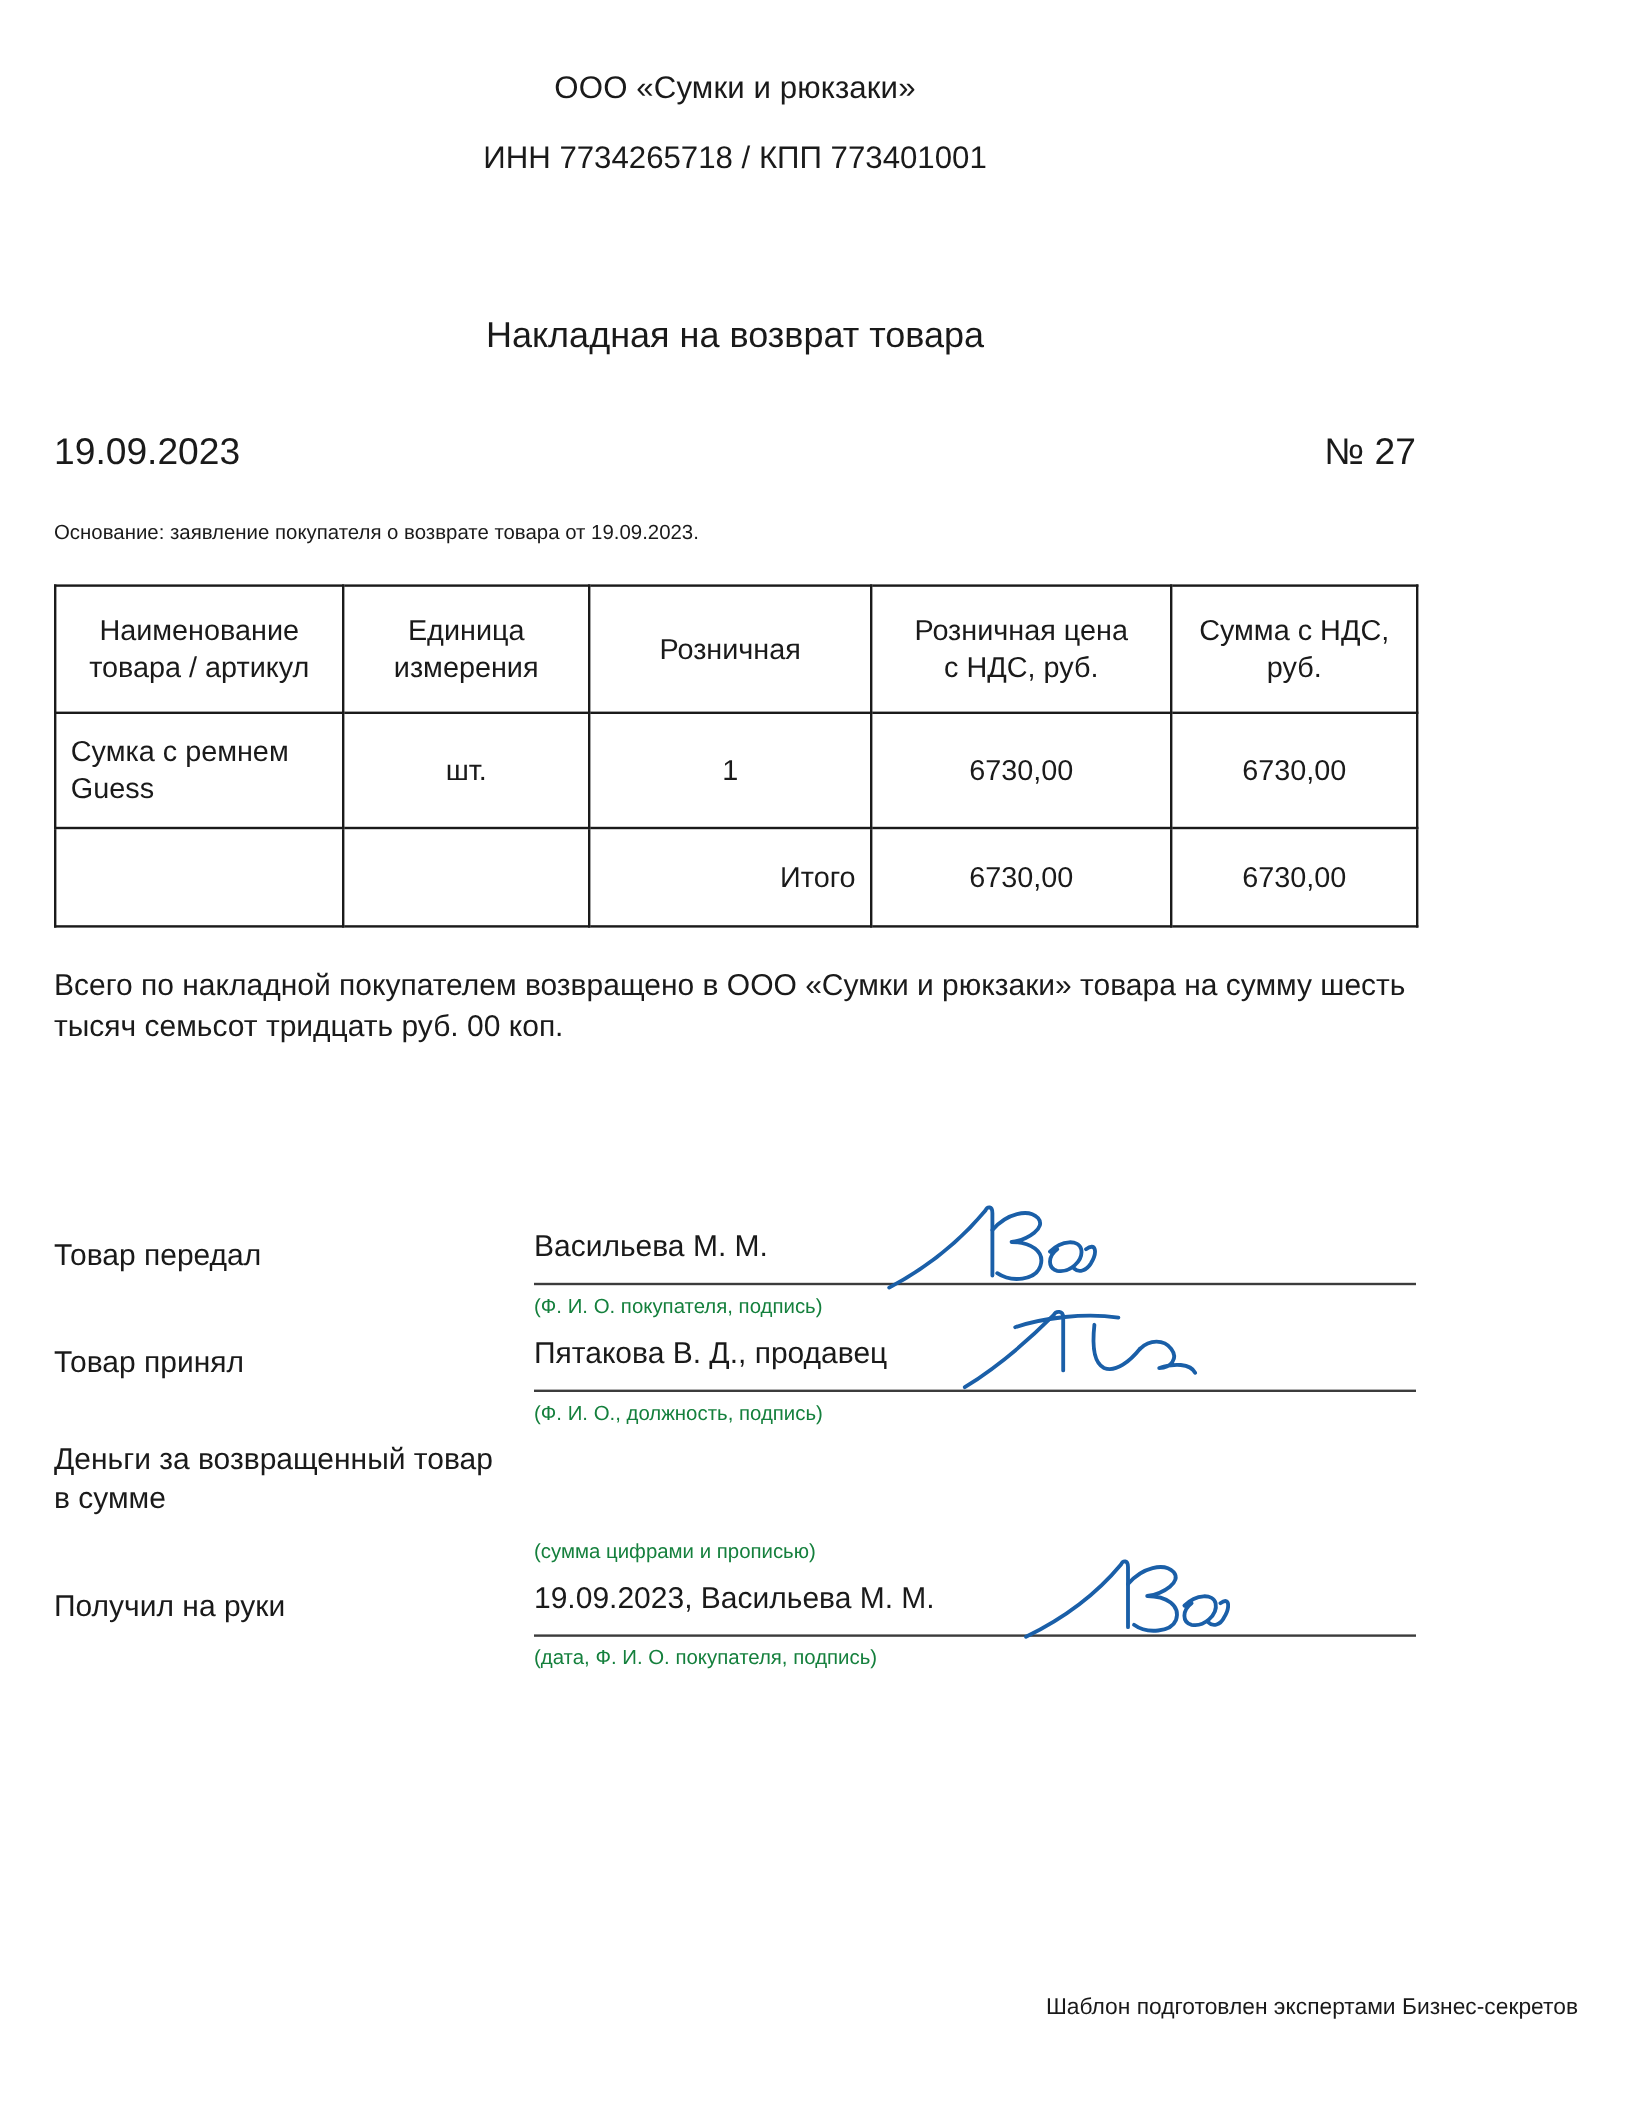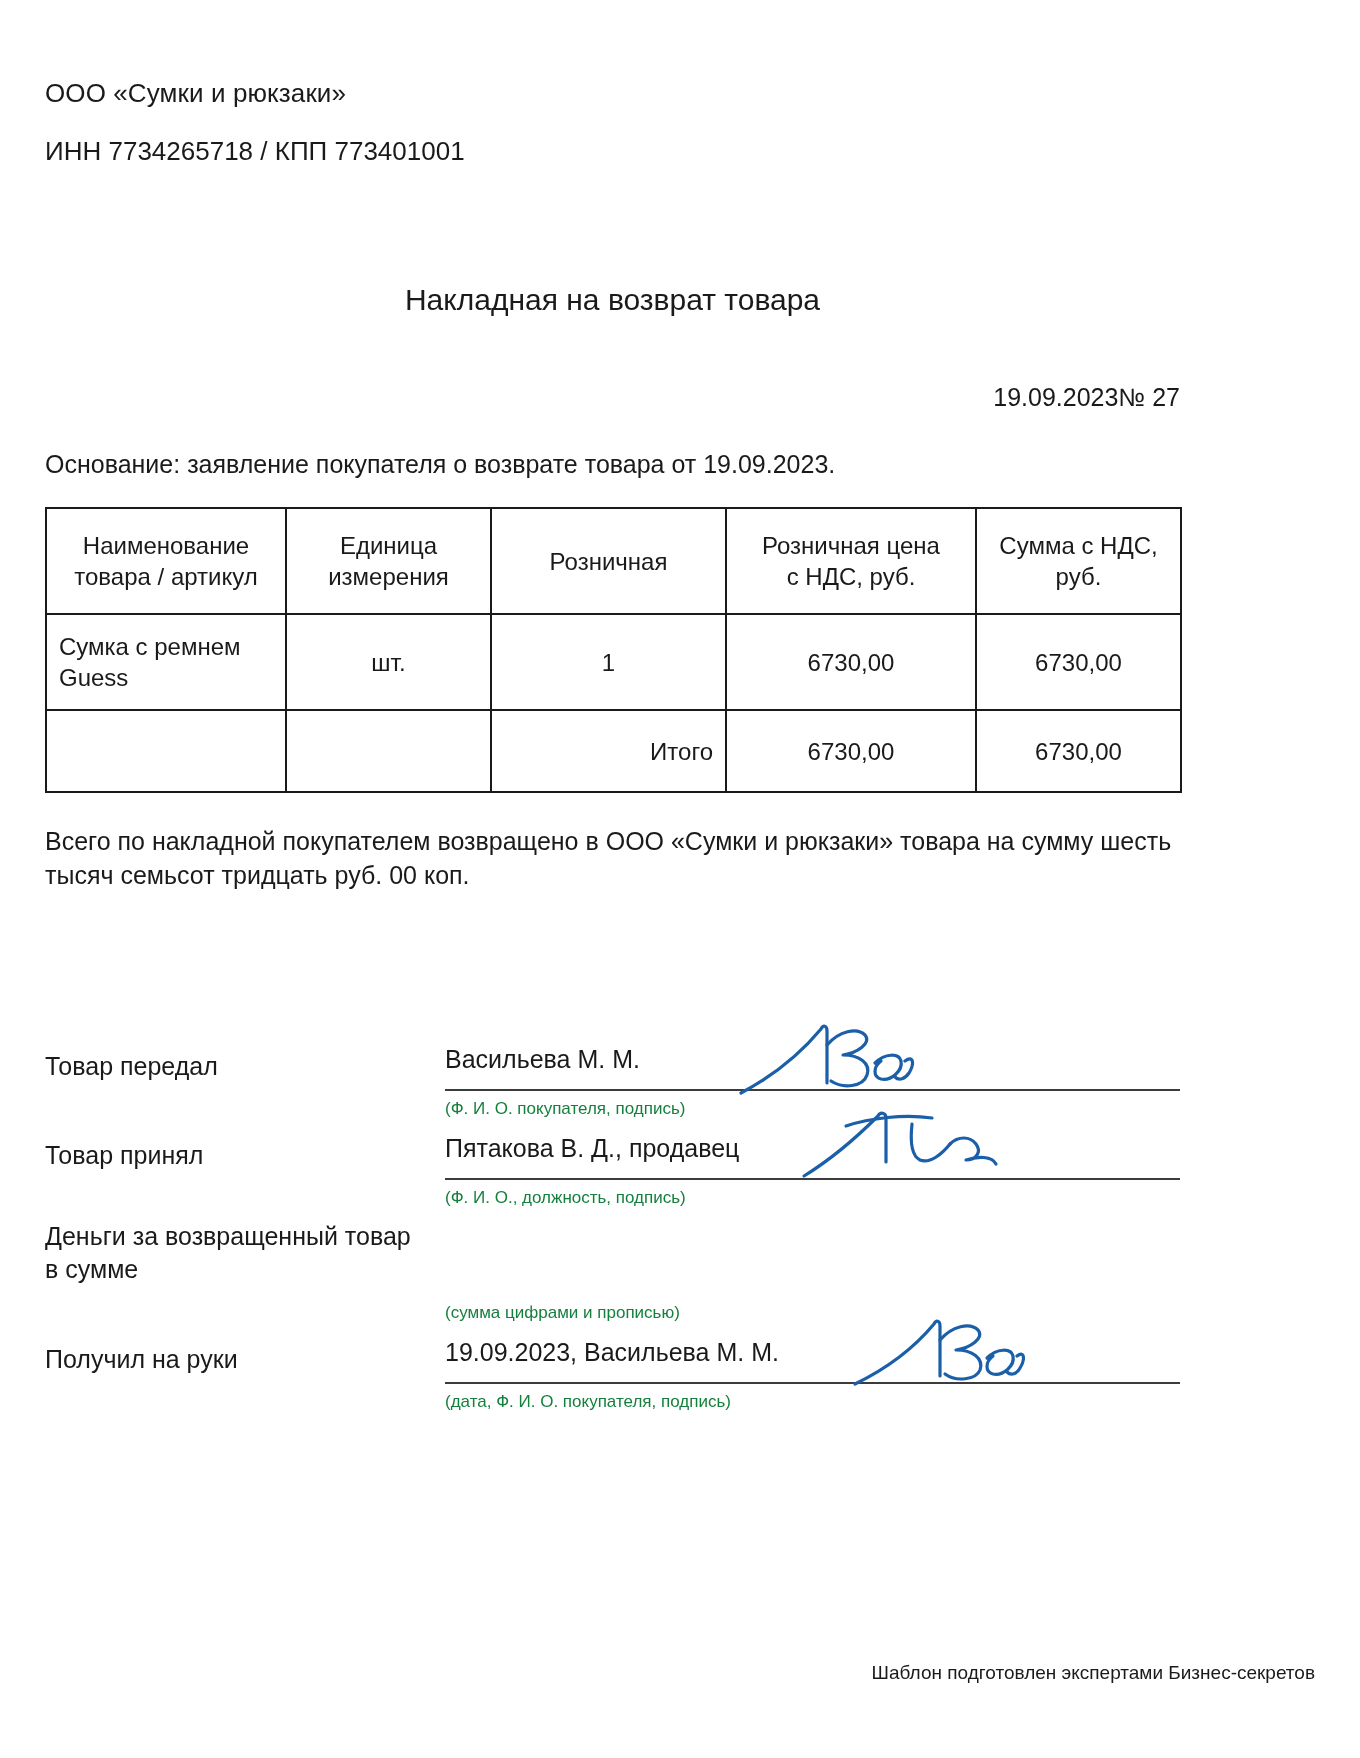--- a/index.html
+++ b/index.html
@@ -23,22 +23,22 @@
   }
   .sheet {
     position: absolute;
     left: 45px;
     top: 0;
     width: 1135px;
   }
 
   
   .org-block {
-    text-align: left;
-    padding-top: 76px;
+    text-align: center;
+    padding-top: 56px;
   }
   .org-name {
     font-size: 26px;
     line-height: 34px;
     letter-spacing: 0.1px;
   }
   .org-ids {
     font-size: 26px;
     line-height: 34px;
     margin-top: 24px;
@@ -47,32 +47,33 @@
   .doc-title {
     text-align: center;
     font-size: 30px;
     line-height: 38px;
     margin-top: 113px;
   }
 
   
   .meta-row {
     display: flex;
-    justify-content: flex-end;
+    justify-content: space-between;
     align-items: baseline;
     margin-top: 62px;
-    font-size: 25px;
+    font-size: 31px;
     line-height: 32px;
+    gap: 28px;
   }
   .meta-date { text-align: left; }
   .meta-number { text-align: right; }
 
   .basis-line {
     margin-top: 35px;
-    font-size: 25px;
+    font-size: 17px;
     line-height: 32px;
   }
 
   
   table.goods {
     margin-top: 27px;
     width: 1135px;
     border-collapse: collapse;
     table-layout: fixed;
   }

